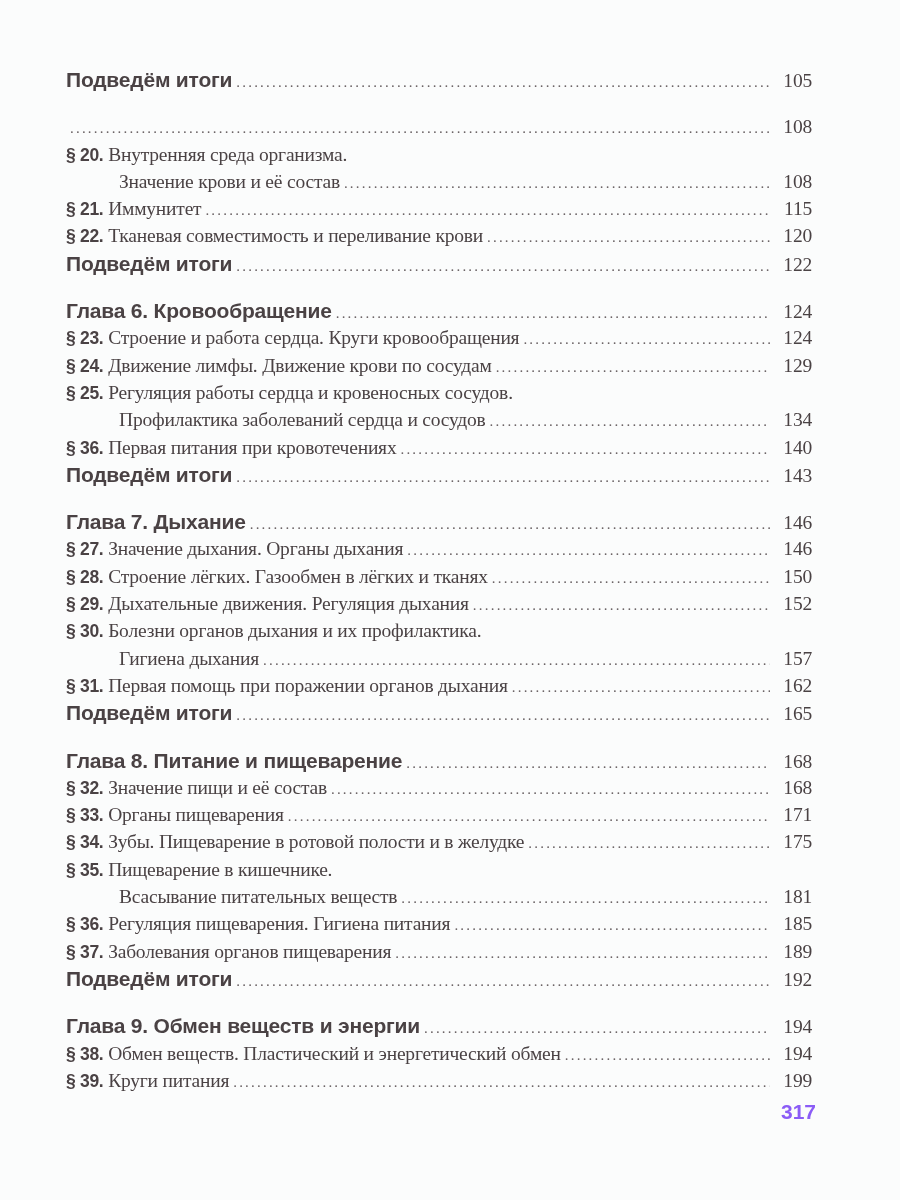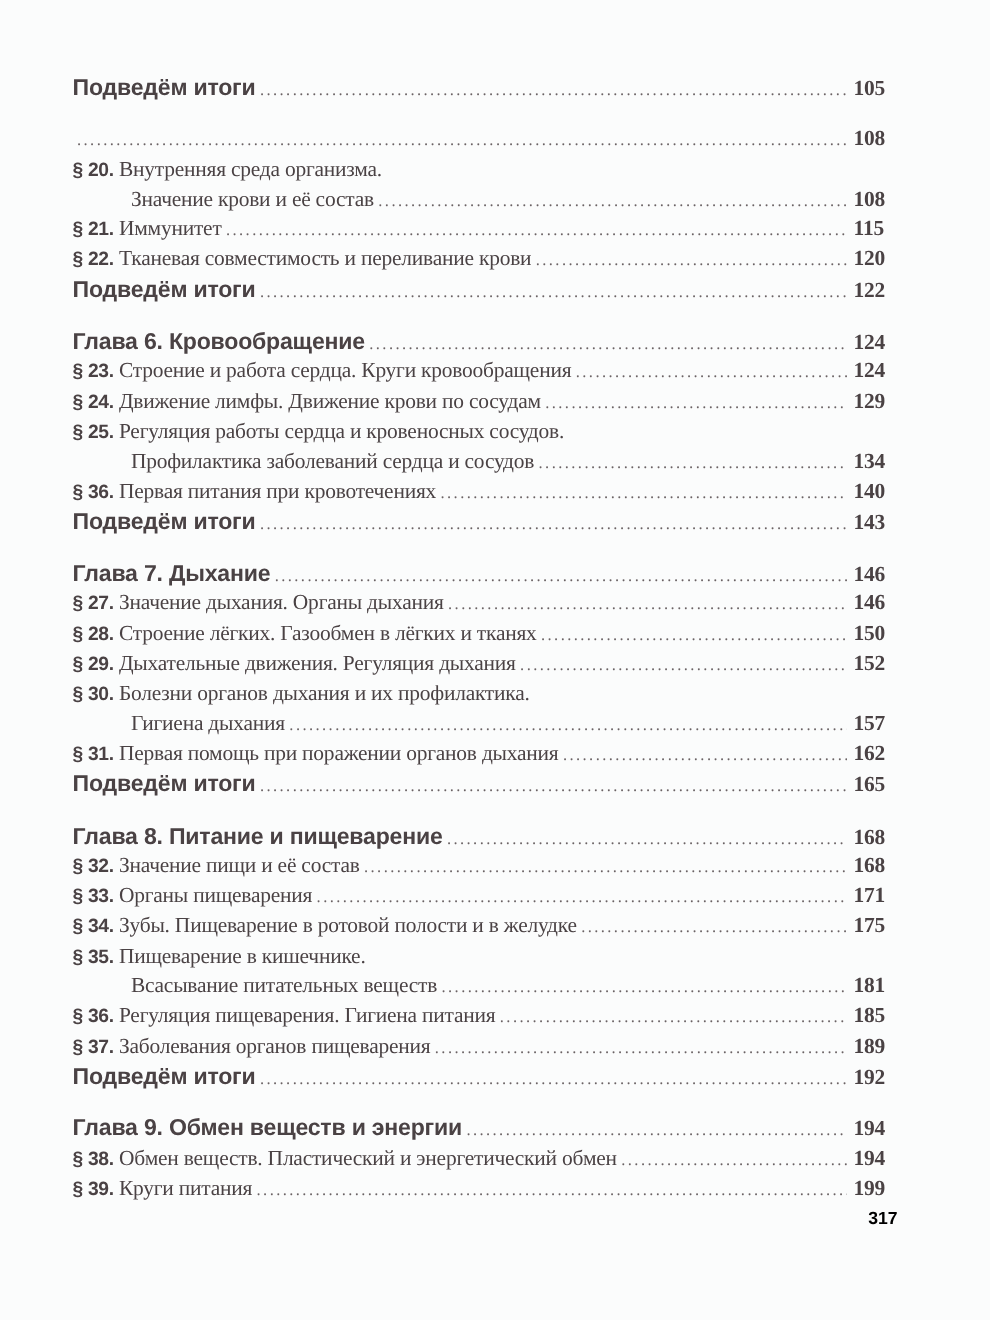--- a/index.html
+++ b/index.html
@@ -24,25 +24,25 @@
     .row .num { font-weight: bold; font-family: "Liberation Sans", sans-serif; font-size: 17.5px; letter-spacing: -0.3px; }
     .row .bold { font-weight: bold; font-family: "Liberation Sans", sans-serif; font-size: 21px; letter-spacing: -0.2px; }
     .row .indent { padding-left: 53px; }
     .row .dots {
       flex: 1 1 auto; overflow: hidden; margin: 0 6px 0 4px;
       color: #6a6264; letter-spacing: 2.2px; font-size: 15px;
     }
     .row .dots::before {
       content: "....................................................................................................................................................................................";
     }
-    .row .page { flex: 0 0 auto; min-width: 36px; font-weight: bold; }
+    .row .page { flex: 0 0 auto; text-align: right; min-width: 36px; }
     .page-number {
       position: absolute; right: 84px; top: 1100px;
       font-family: "Liberation Sans", sans-serif; font-weight: bold;
-      font-size: 16px; color: #000000;
+      font-size: 21px; color: #8b5cf6;
     }
   </style>
 </head>
 <body>
 
 <div class="toc" id="toc">
     <div class="group">
       <div class="row">
         <span class="label"><span class="bold">Подведём итоги</span></span>
         <span class="dots"></span>

